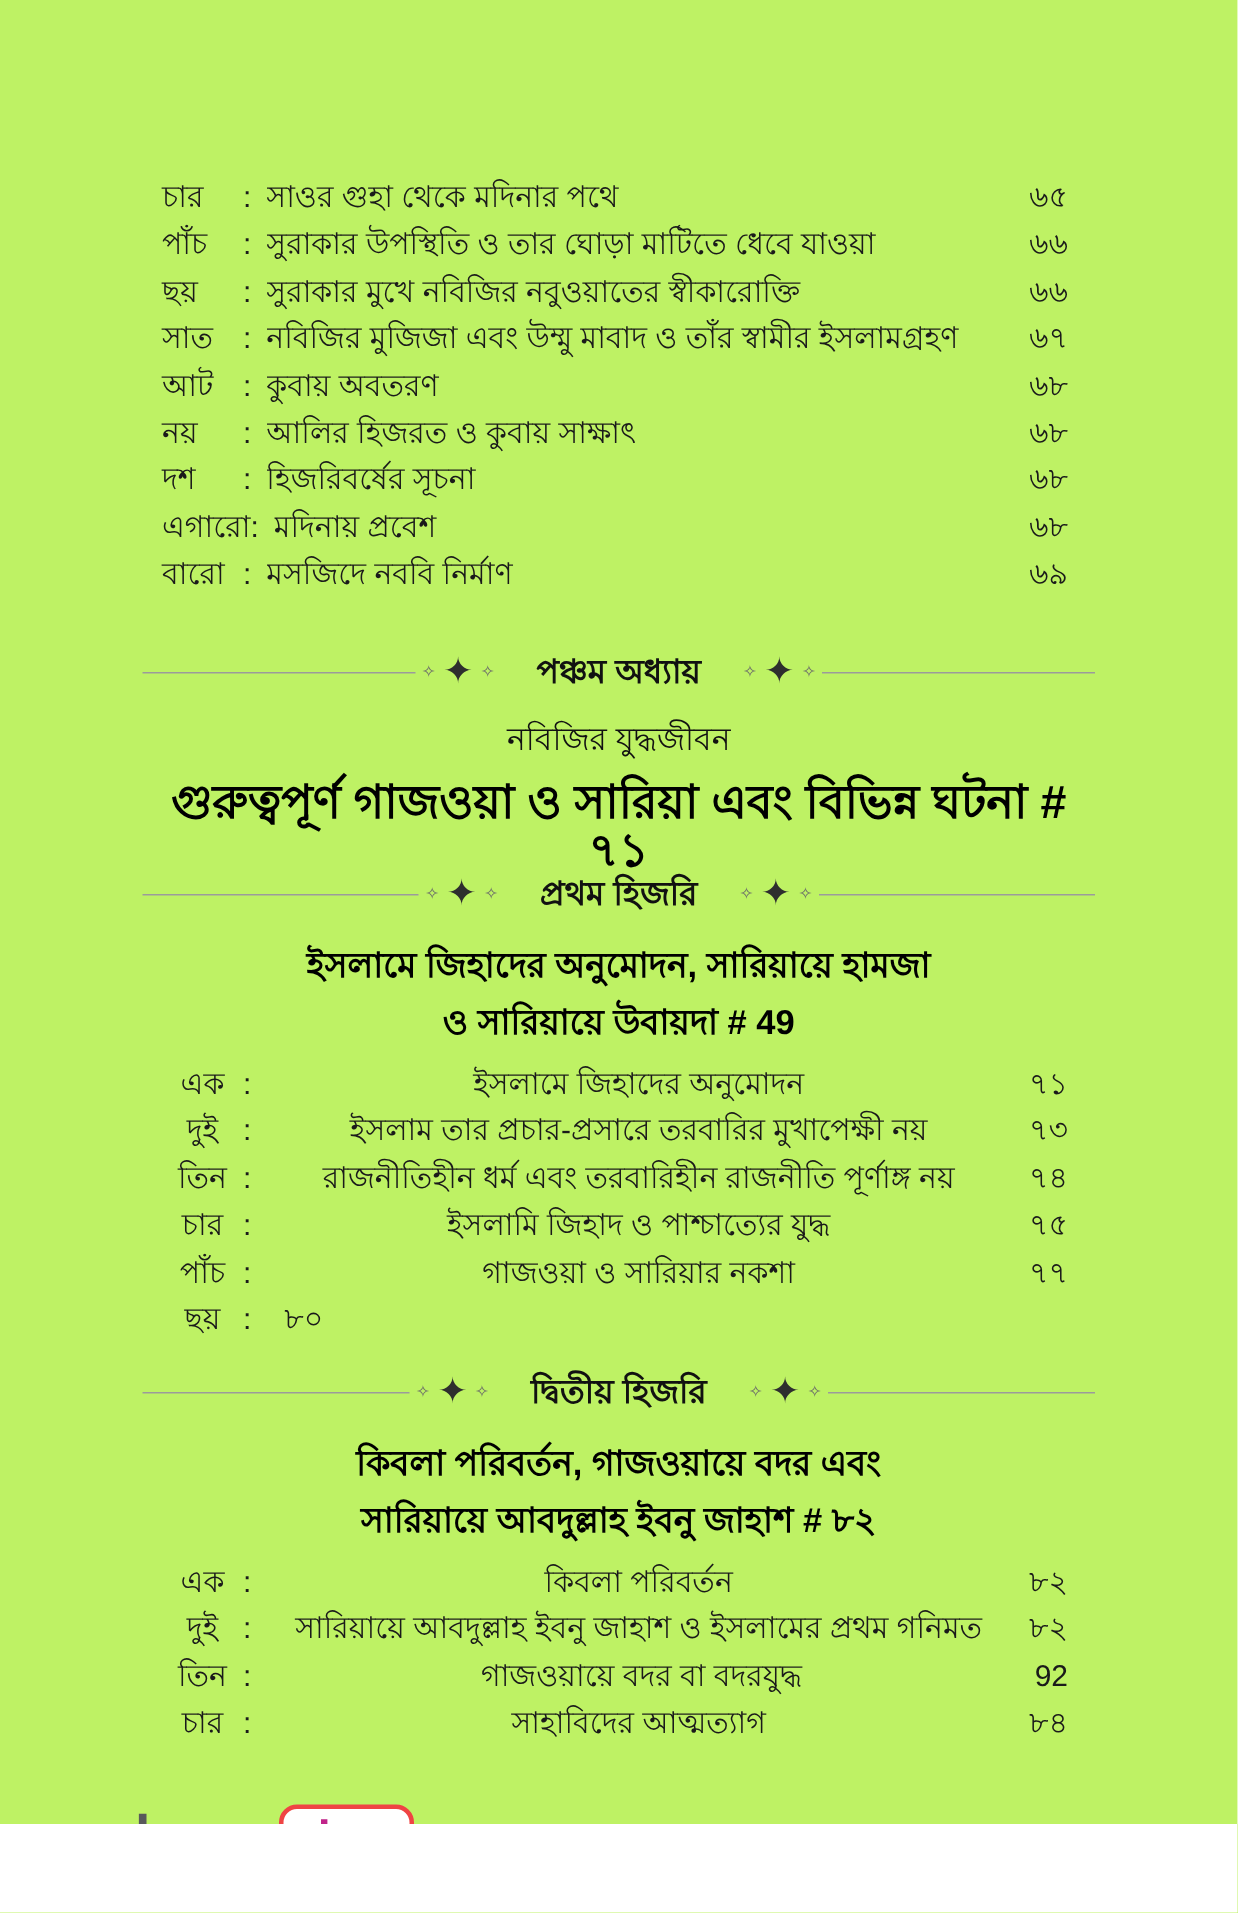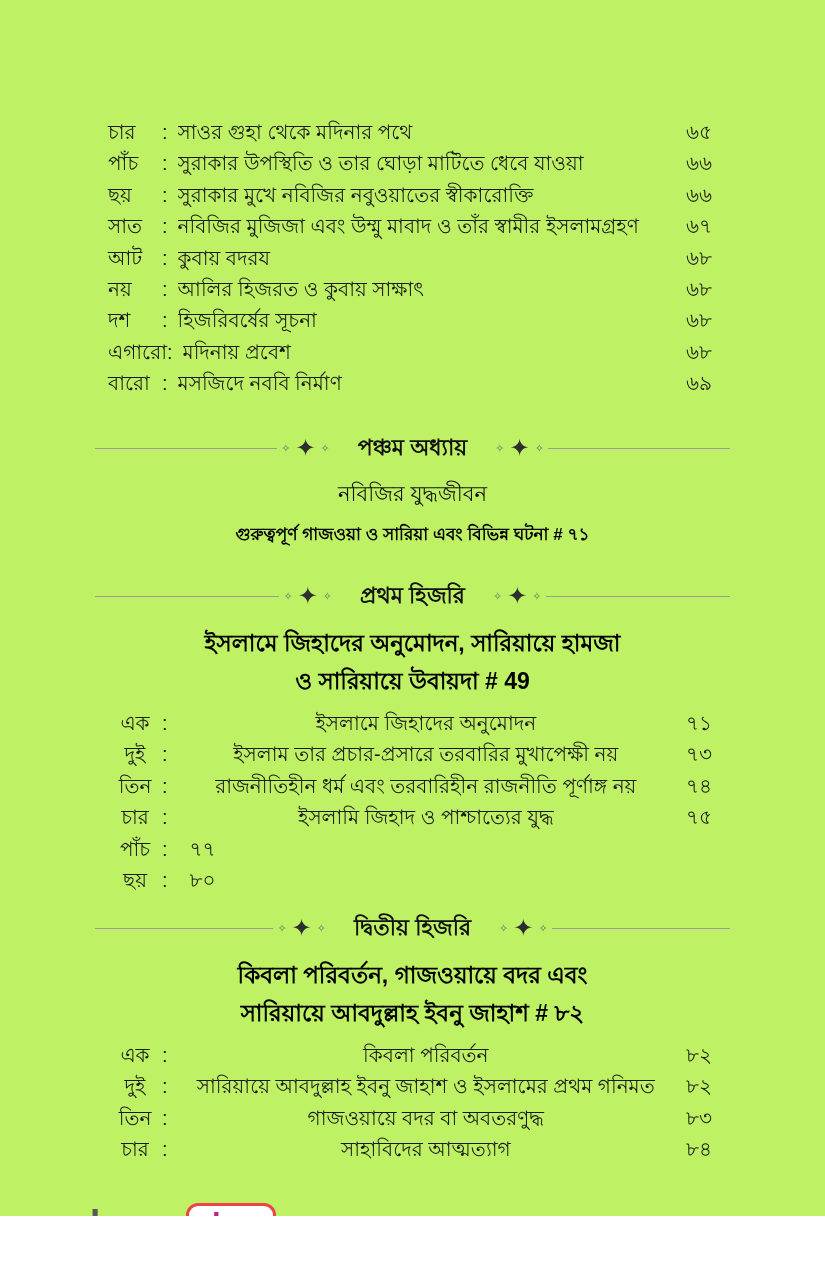--- a/index.html
+++ b/index.html
@@ -32,21 +32,21 @@
   .star-l{font-size:24px;line-height:24px;color:#2e2e2e;}
   .star-s{font-size:11px;line-height:11px;color:#6a6a6a;}
   .orn-title{
     font-size:22px;font-weight:bold;line-height:30px;
     margin:0 24px;white-space:nowrap;color:#111;
   }
 
   
   #chapter{position:absolute;left:95px;right:95px;top:433px;text-align:center;}
   .chapter-sub1{font-size:21px;line-height:30px;margin-top:16px;color:#111;}
-  .chapter-sub2{font-size:17px;font-weight:bold;line-height:32px;margin-top:10px;color:#000;}
+  .chapter-sub2{font-size:31px;font-weight:bold;line-height:32px;margin-top:10px;color:#000;}
 
   
   .hijri-section{position:absolute;left:95px;right:95px;}
   #section-0{top:581px;}
   #section-1{top:913px;}
   .section-title{
     text-align:center;font-size:23px;font-weight:bold;
     line-height:38px;margin-top:13px;color:#000;
   }
   .section-items{margin:8px 18px 0 13px;text-align:center;}
@@ -101,21 +101,21 @@
       </div>
       <div class="toc-row">
         <span class="toc-label">সাত</span>
         <span class="toc-colon">:</span>
         <span class="toc-title">নবিজির মুজিজা এবং উম্মু মাবাদ ও তাঁর স্বামীর ইসলামগ্রহণ</span>
         <span class="toc-page">৬৭</span>
       </div>
       <div class="toc-row">
         <span class="toc-label">আট</span>
         <span class="toc-colon">:</span>
-        <span class="toc-title">কুবায় বদরয</span>
+        <span class="toc-title">কুবায় অবতরণ</span>
         <span class="toc-page">৬৮</span>
       </div>
       <div class="toc-row">
         <span class="toc-label">নয়</span>
         <span class="toc-colon">:</span>
         <span class="toc-title">আলির হিজরত ও কুবায় সাক্ষাৎ</span>
         <span class="toc-page">৬৮</span>
       </div>
       <div class="toc-row">
         <span class="toc-label">দশ</span>
@@ -196,20 +196,21 @@
         </div>
         <div class="toc-row">
           <span class="toc-label">চার</span>
           <span class="toc-colon">:</span>
           <span class="toc-title">ইসলামি জিহাদ ও পাশ্চাত্যের যুদ্ধ</span>
           <span class="toc-page">৭৫</span>
         </div>
         <div class="toc-row">
           <span class="toc-label">পাঁচ</span>
           <span class="toc-colon">:</span>
+          <span class="toc-title">গাজওয়া ও সারিয়ার নকশা</span>
           <span class="toc-page">৭৭</span>
         </div>
         <div class="toc-row">
           <span class="toc-label">ছয়</span>
           <span class="toc-colon">:</span>
           <span class="toc-page">৮০</span>
         </div>
       </div>
   </section>
 
@@ -240,22 +241,22 @@
         </div>
         <div class="toc-row">
           <span class="toc-label">দুই</span>
           <span class="toc-colon">:</span>
           <span class="toc-title">সারিয়ায়ে আবদুল্লাহ ইবনু জাহাশ ও ইসলামের প্রথম গনিমত</span>
           <span class="toc-page">৮২</span>
         </div>
         <div class="toc-row">
           <span class="toc-label">তিন</span>
           <span class="toc-colon">:</span>
-          <span class="toc-title">গাজওয়ায়ে বদর বা অবতরণুদ্ধ</span>
-          <span class="toc-page">৮৩</span>
+          <span class="toc-title">গাজওয়ায়ে বদর বা বদরযুদ্ধ</span>
+          <span class="toc-page">92</span>
         </div>
         <div class="toc-row">
           <span class="toc-label">চার</span>
           <span class="toc-colon">:</span>
           <span class="toc-title">সাহাবিদের আত্মত্যাগ</span>
           <span class="toc-page">৮৪</span>
         </div>
       </div>
   </section>
 

